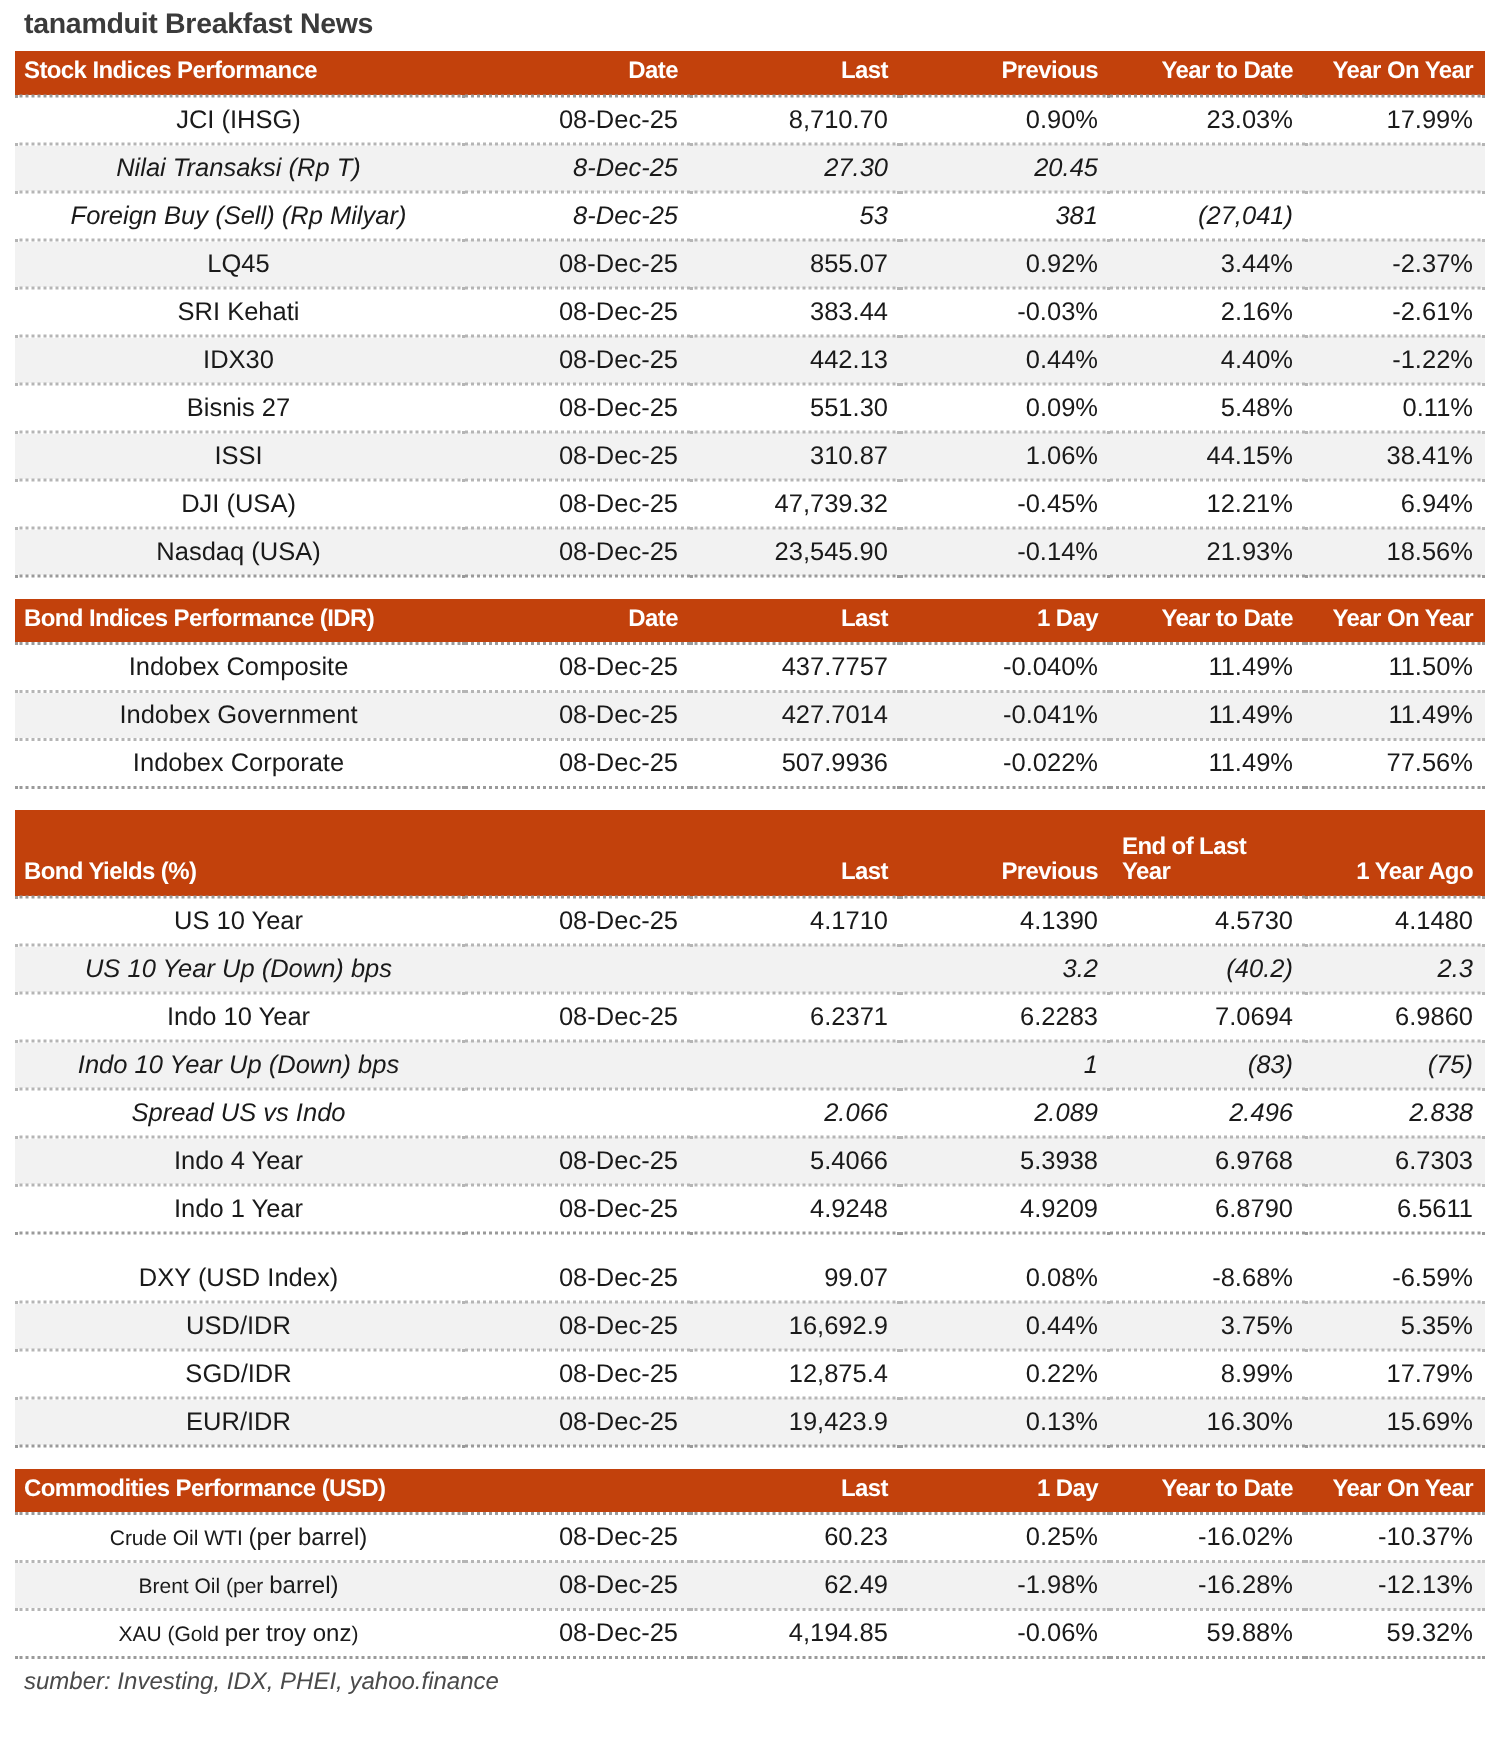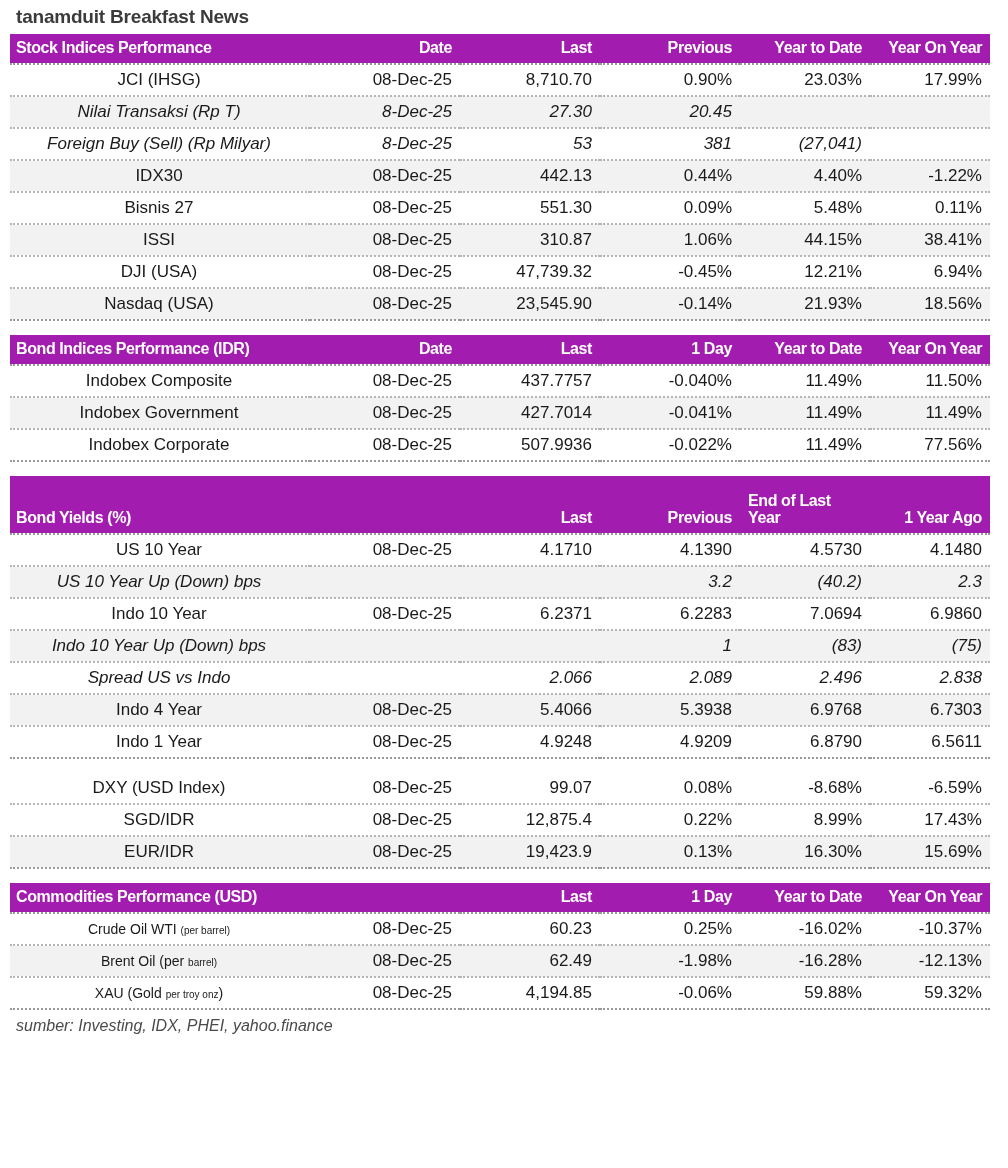--- a/index.html
+++ b/index.html
@@ -17,21 +17,21 @@
 
   table.grid{width:100%;border-collapse:collapse;table-layout:fixed;}
   table.grid col.c-name{width:300px;}
   table.grid col.c-date{width:150px;}
   table.grid col.c-last{width:140px;}
   table.grid col.c-prev{width:140px;}
   table.grid col.c-ytd{width:130px;}
   table.grid col.c-yoy{width:120px;}
 
   tr.hdr > td{
-    background:#a21caf;color:#ffffff;font-weight:bold;
+    background:#c2410c;color:#ffffff;font-weight:bold;
     font-size:16px;padding:5px 8px 6px 8px;
     font-stretch:condensed;letter-spacing:-0.4px;
     white-space:nowrap;overflow:hidden;vertical-align:bottom;
     border-bottom:2px dotted #9a9a9a;
   }
   tr.hdr > td.namecell{padding-left:6px;text-align:left;}
   tr.hdr > td.num{text-align:right;}
   tr.hdr.tall > td{height:46px;padding-bottom:6px;}
   tr.hdr > td.wrap2{white-space:normal;text-align:left;line-height:1.05;}
 
@@ -41,21 +41,21 @@
     vertical-align:middle;
   }
   tr.datarow > td.namecell{text-align:center;padding-left:6px;overflow:hidden;}
   tr.datarow > td.num{text-align:right;}
   tr.datarow.shade > td{background:#F2F2F2;}
   tr.datarow.ital > td{font-style:italic;font-weight:normal;}
   tr.datarow.lastrow > td{border-bottom:2px dotted #9a9a9a;}
 
   tr.spacer > td{height:14px;background:#ffffff;border:none;padding:0;}
 
-  .small{font-size:10px;}
+  .small{font-size:16px;}
   .med{font-size:14px;}
 
   .footer{
     font-size:16px;font-style:italic;color:#4a4a4a;
     padding:7px 0 0 6px;
   }
 </style>
 </head>
 <body>
 
@@ -99,20 +99,36 @@
         </tr>
         <tr class="datarow ital">
           <td class="namecell">Foreign Buy (Sell) (Rp Milyar)</td>
           <td class="num">8-Dec-25</td>
           <td class="num">53</td>
           <td class="num">381</td>
           <td class="num">(27,041)</td>
           <td class="num"></td>
         </tr>
         <tr class="datarow shade">
+          <td class="namecell">LQ45</td>
+          <td class="num">08-Dec-25</td>
+          <td class="num">855.07</td>
+          <td class="num">0.92%</td>
+          <td class="num">3.44%</td>
+          <td class="num">-2.37%</td>
+        </tr>
+        <tr class="datarow">
+          <td class="namecell">SRI Kehati</td>
+          <td class="num">08-Dec-25</td>
+          <td class="num">383.44</td>
+          <td class="num">-0.03%</td>
+          <td class="num">2.16%</td>
+          <td class="num">-2.61%</td>
+        </tr>
+        <tr class="datarow shade">
           <td class="namecell">IDX30</td>
           <td class="num">08-Dec-25</td>
           <td class="num">442.13</td>
           <td class="num">0.44%</td>
           <td class="num">4.40%</td>
           <td class="num">-1.22%</td>
         </tr>
         <tr class="datarow">
           <td class="namecell">Bisnis 27</td>
           <td class="num">08-Dec-25</td>
@@ -251,27 +267,35 @@
           <td colspan="6"></td>
         </tr>
         <tr class="datarow">
           <td class="namecell">DXY (USD Index)</td>
           <td class="num">08-Dec-25</td>
           <td class="num">99.07</td>
           <td class="num">0.08%</td>
           <td class="num">-8.68%</td>
           <td class="num">-6.59%</td>
         </tr>
+        <tr class="datarow shade">
+          <td class="namecell">USD/IDR</td>
+          <td class="num">08-Dec-25</td>
+          <td class="num">16,692.9</td>
+          <td class="num">0.44%</td>
+          <td class="num">3.75%</td>
+          <td class="num">5.35%</td>
+        </tr>
         <tr class="datarow">
           <td class="namecell">SGD/IDR</td>
           <td class="num">08-Dec-25</td>
           <td class="num">12,875.4</td>
           <td class="num">0.22%</td>
           <td class="num">8.99%</td>
-          <td class="num">17.43%</td>
+          <td class="num">17.79%</td>
         </tr>
         <tr class="datarow shade lastrow">
           <td class="namecell">EUR/IDR</td>
           <td class="num">08-Dec-25</td>
           <td class="num">19,423.9</td>
           <td class="num">0.13%</td>
           <td class="num">16.30%</td>
           <td class="num">15.69%</td>
         </tr>
         <tr class="spacer">

